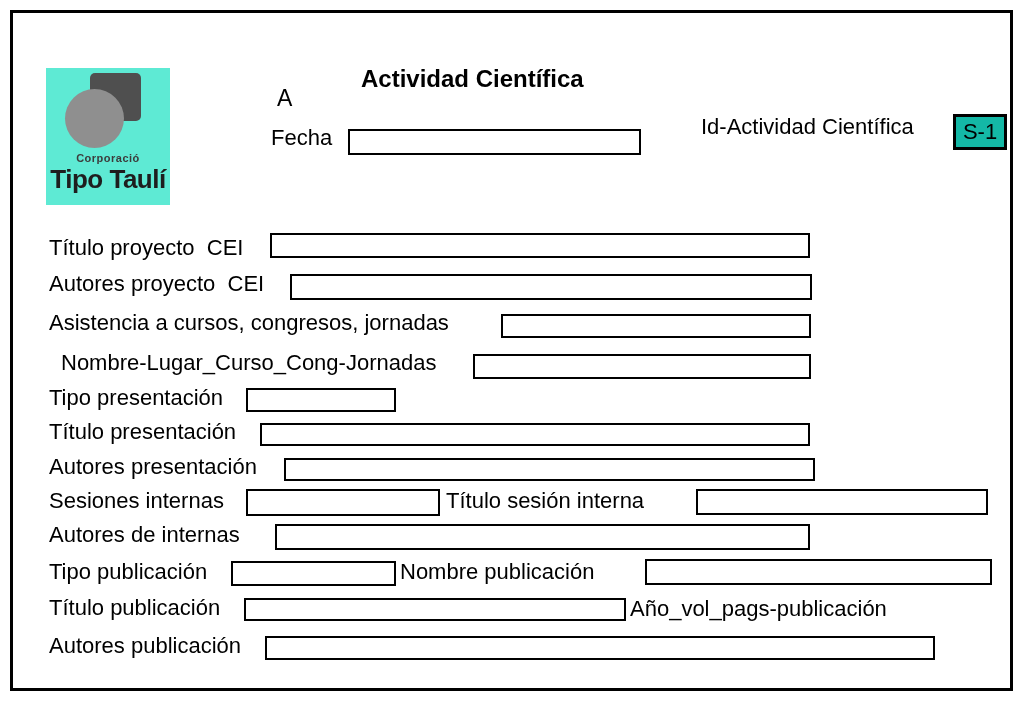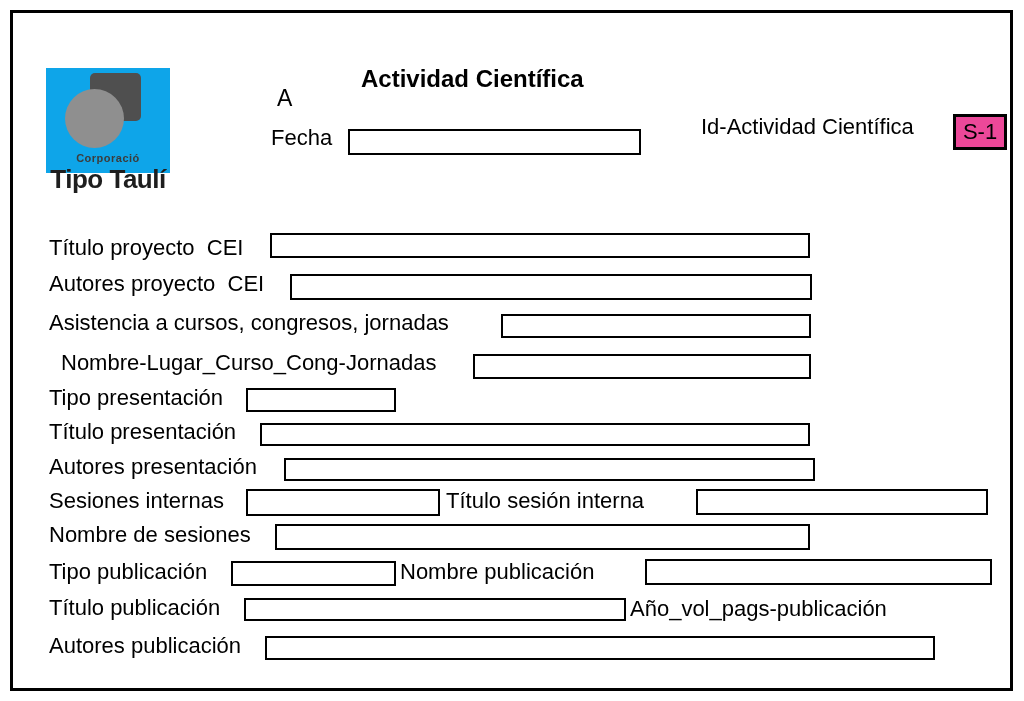--- a/index.html
+++ b/index.html
@@ -18,24 +18,24 @@
     position:absolute;border:2px solid #000;background:#fff;box-sizing:border-box;
     font-family:"Liberation Sans",sans-serif;font-size:17px;padding:0 4px;outline:none;
   }
   .title{
     position:absolute;left:348px;top:52px;font-size:24px;font-weight:bold;white-space:pre;
   }
   .section-letter{position:absolute;left:264px;top:72px;font-size:23px;}
   .id-box{
     position:absolute;left:940px;top:101px;width:54px;height:36px;border:3px solid #000;
     box-sizing:border-box;display:flex;align-items:center;justify-content:center;
-    font-size:22px;background:#ec4899;
+    font-size:22px;background:#14b8a6;
   }
   
-  .logo{position:absolute;left:33px;top:55px;width:124px;height:105px;background:#0ea5e9;}
+  .logo{position:absolute;left:33px;top:55px;width:124px;height:137px;background:#5eead4;}
   .logo-square{position:absolute;left:44px;top:5px;width:51px;height:48px;background:#4f4f4f;border-radius:5px;}
   .logo-circle{position:absolute;left:19px;top:21px;width:59px;height:59px;background:#8f8f8f;border-radius:50%;}
   .logo-small{position:absolute;left:0;top:84px;width:100%;text-align:center;font-size:11px;font-weight:bold;color:#3c3c3c;letter-spacing:0.5px;}
   .logo-name{position:absolute;left:0;top:96px;width:100%;text-align:center;font-size:26px;font-weight:bold;color:#1e1e1e;letter-spacing:-0.5px;}
 </style>
 </head>
 <body>
 
 <div class="page">
   <div class="frame">
@@ -75,21 +75,21 @@
     <input class="box" style="left: 247px; top: 410px; width: 550px; height: 23px;" value="">
 
     <div class="lbl" style="left:36px;top:441px;">Autores presentación</div>
     <input class="box" style="left: 271px; top: 445px; width: 531px; height: 23px;" value="">
 
     <div class="lbl" style="left:36px;top:475px;">Sesiones internas</div>
     <input class="box" style="left: 233px; top: 476px; width: 194px; height: 27px;" value="">
     <div class="lbl" style="left:433px;top:475px;">Título sesión interna</div>
     <input class="box" style="left: 683px; top: 476px; width: 292px; height: 26px;" value="">
 
-    <div class="lbl" style="left:36px;top:509px;">Nombre de sesiones</div>
+    <div class="lbl" style="left:36px;top:509px;">Autores de internas</div>
     <input class="box" style="left: 262px; top: 511px; width: 535px; height: 26px;" value="">
 
     <div class="lbl" style="left:36px;top:546px;">Tipo publicación</div>
     <input class="box" style="left: 218px; top: 548px; width: 165px; height: 25px;" value="">
     <div class="lbl" style="left:387px;top:546px;">Nombre publicación</div>
     <input class="box" style="left: 632px; top: 546px; width: 347px; height: 26px;" value="">
 
     <div class="lbl" style="left:36px;top:582px;">Título publicación</div>
     <input class="box" style="left: 231px; top: 585px; width: 382px; height: 23px;" value="">
     <div class="lbl" style="left:36px;top:620px;">Autores publicación</div>

